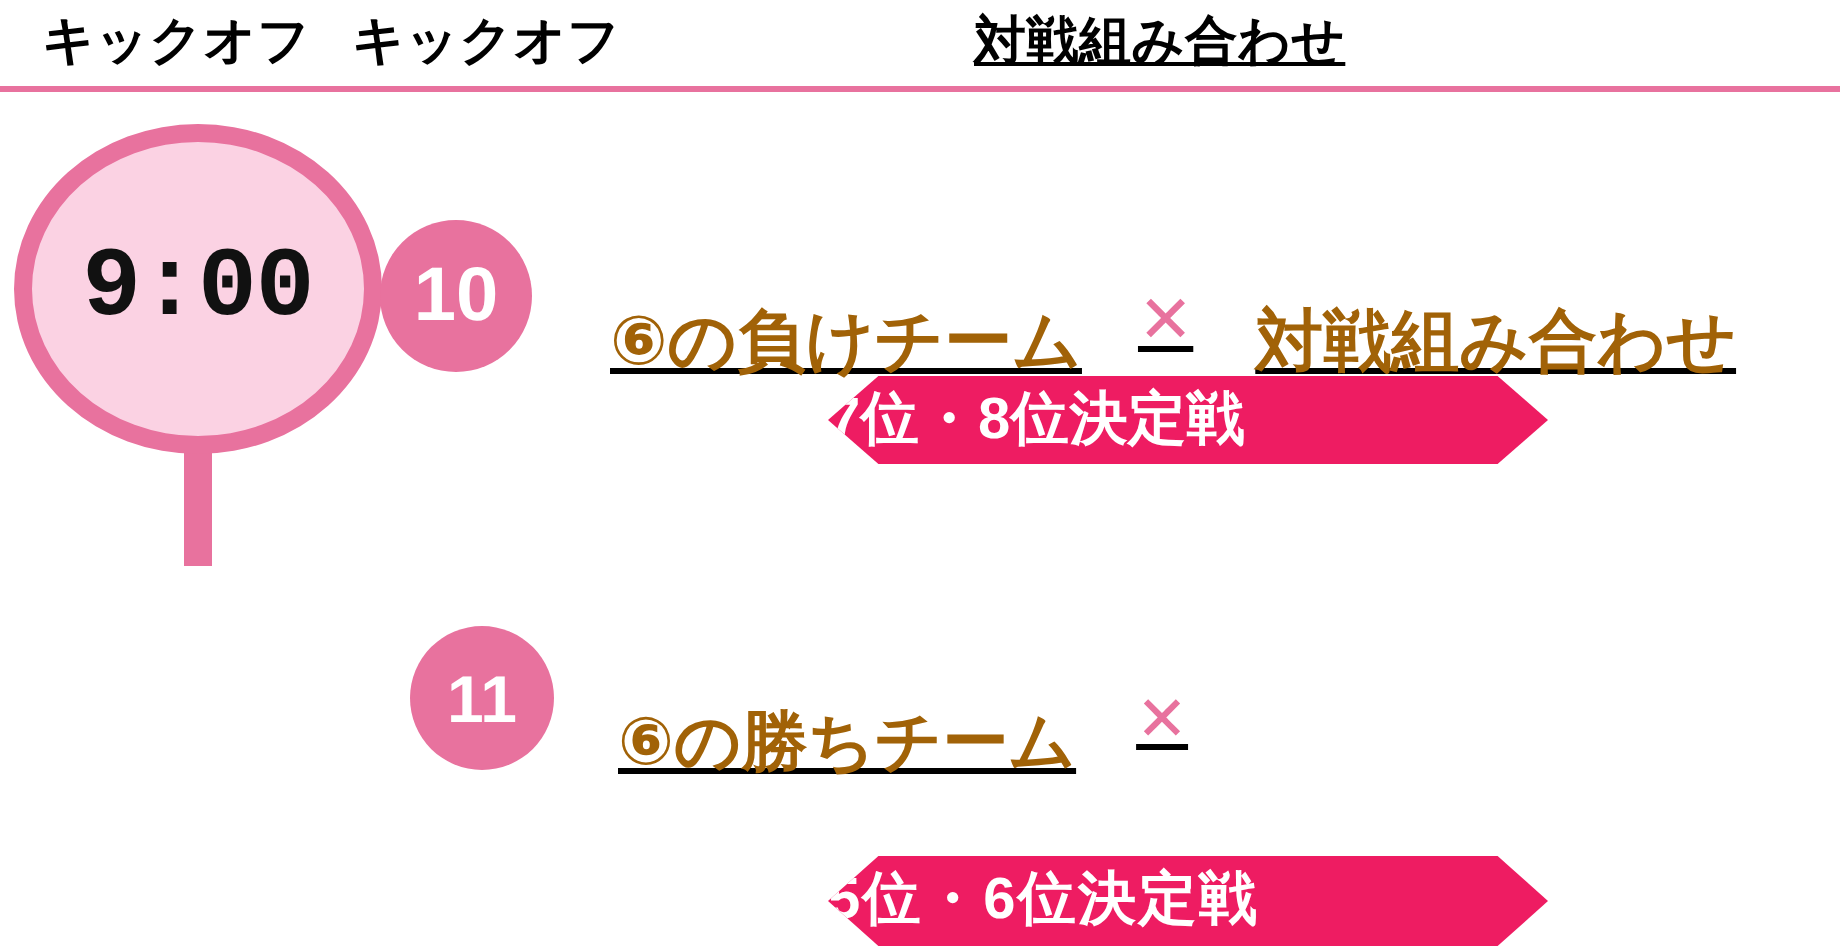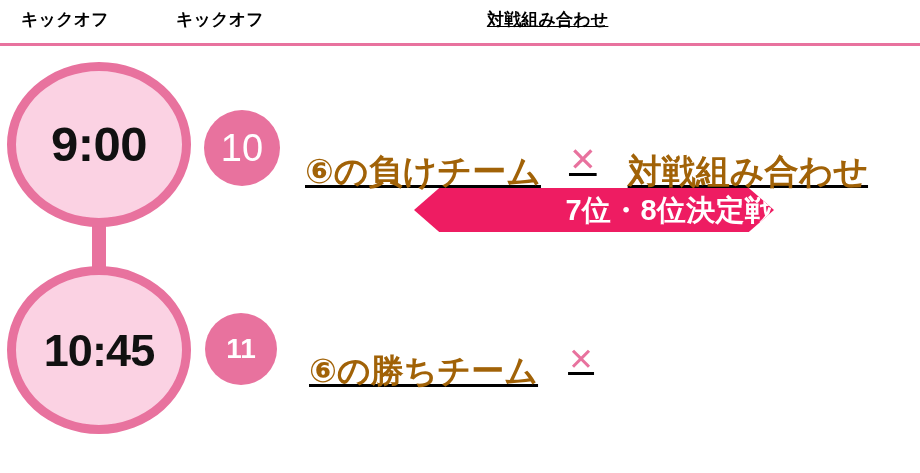--- a/index.html
+++ b/index.html
@@ -28,21 +28,21 @@
   .header-row {
     position: absolute;
     top: 0;
     left: 0;
     width: 920px;
     height: 44px;
   }
   .col-head {
     position: absolute;
     top: 0;
-    font-size: 17px;
+    font-size: 26px;
     font-weight: 700;
     color: #000000;
     letter-spacing: 0.01em;
     line-height: 40px;
     white-space: nowrap;
   }
   .col-head.kickoff   { left: 21px; }
   .col-head.matchno   { left: 176px; }
   .col-head.matchup   { left: 487px; }
 
@@ -84,21 +84,21 @@
     line-height: 1;
   }
 
   .time-bubble.b1 {
     left: 7px;
     top: 62px;
     width: 184px;
     height: 165px;
   }
   .time-bubble.b1 .time-text {
-    font-family: Liberation Sans, sans-serif;
+    font-family: Liberation Mono, monospace;
     font-size: 49px;
     font-weight: 700;
     letter-spacing: -0.01em;
   }
 
   .time-bubble.b2 {
     left: 7px;
     top: 266px;
     width: 184px;
     height: 168px;
@@ -116,33 +116,33 @@
     border-radius: 50%;
     background: #e8729e;
     display: flex;
     align-items: center;
     justify-content: center;
     color: #ffffff;
     line-height: 1;
     z-index: 2;
   }
   .match-badge.n1 {
-    left: 204px;
+    left: 190px;
     top: 110px;
     width: 76px;
     height: 76px;
     font-size: 38px;
-    font-weight: 400;
+    font-weight: 700;
   }
   .match-badge.n2 {
     left: 205px;
     top: 313px;
     width: 72px;
     height: 72px;
-    font-size: 28px;
+    font-size: 33px;
     font-weight: 700;
   }
 
   
   .matchup {
     position: absolute;
     display: flex;
     align-items: center;
     white-space: nowrap;
     z-index: 2;
@@ -180,21 +180,21 @@
     margin: 0 33px 0 30px;
   }
 
   
   .ribbon {
     position: absolute;
     background: #ee1c62;
     color: #ffffff;
     display: flex;
     align-items: center;
-    justify-content: flex-end;
+    justify-content: flex-start;
     line-height: 1;
     white-space: nowrap;
     clip-path: polygon(
       0% 50%,
       7.0% 0%,
       93.0% 0%,
       100% 50%,
       93.0% 100%,
       7.0% 100%
     );
@@ -246,27 +246,27 @@
   <div class="matchup m1">
     <span class="team">⑥の負けチーム</span>
     <span class="vs">✕</span>
     <span class="team">対戦組み合わせ</span>
   </div>
 
   <div class="ribbon r1">
     <span>7位・8位決定戦</span>
   </div>
 
-  <div class="time-bubble b2">
-    <span class="time-text">10:45</span>
-  </div>
 
   <div class="match-badge n2">
     <span>11</span>
   </div>
 
   <div class="matchup m2">
     <span class="team">⑥の勝ちチーム</span>
     <span class="vs">✕</span>
   </div>
 
+  <div class="ribbon r2">
+    <span>5位・6位決定戦</span>
+  </div>
 
 </div>
 
 </body></html>

